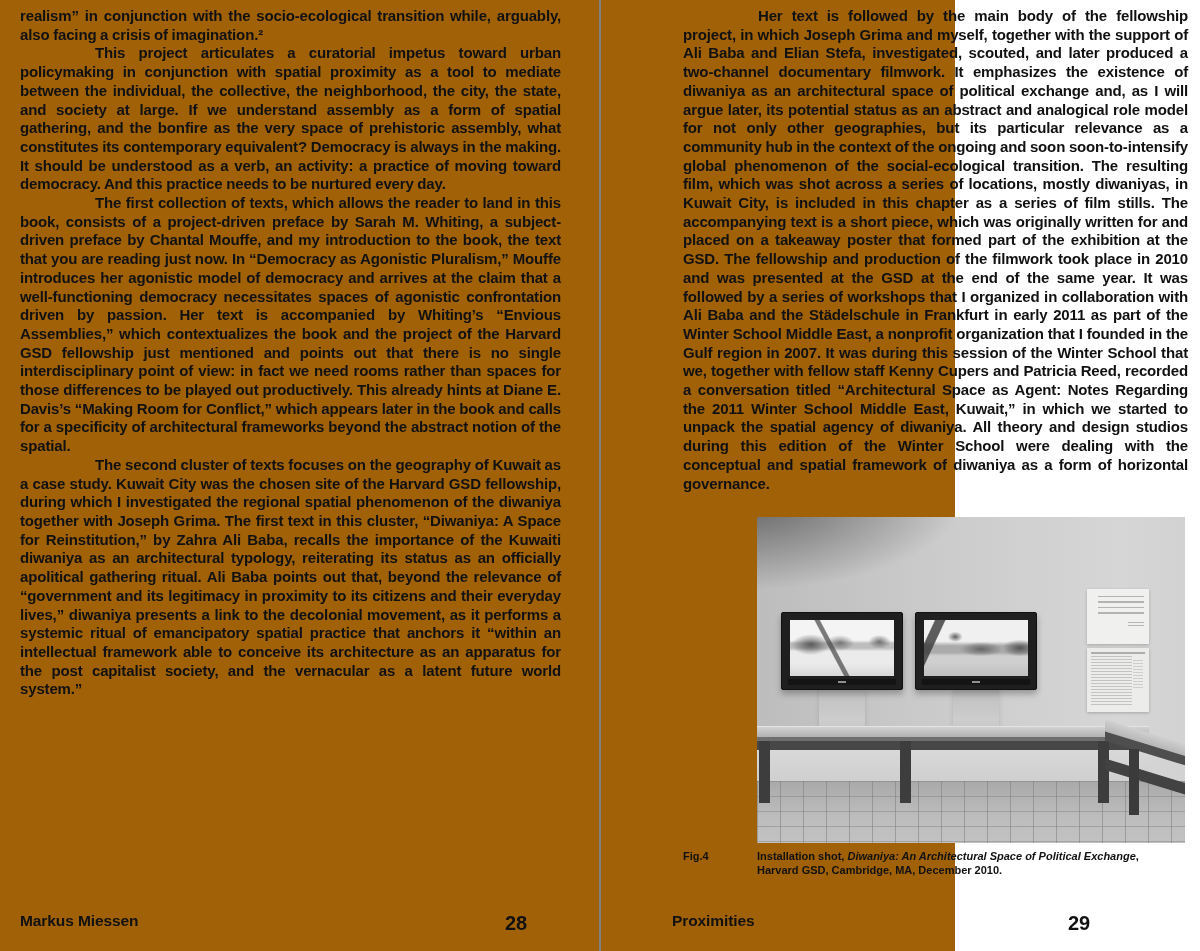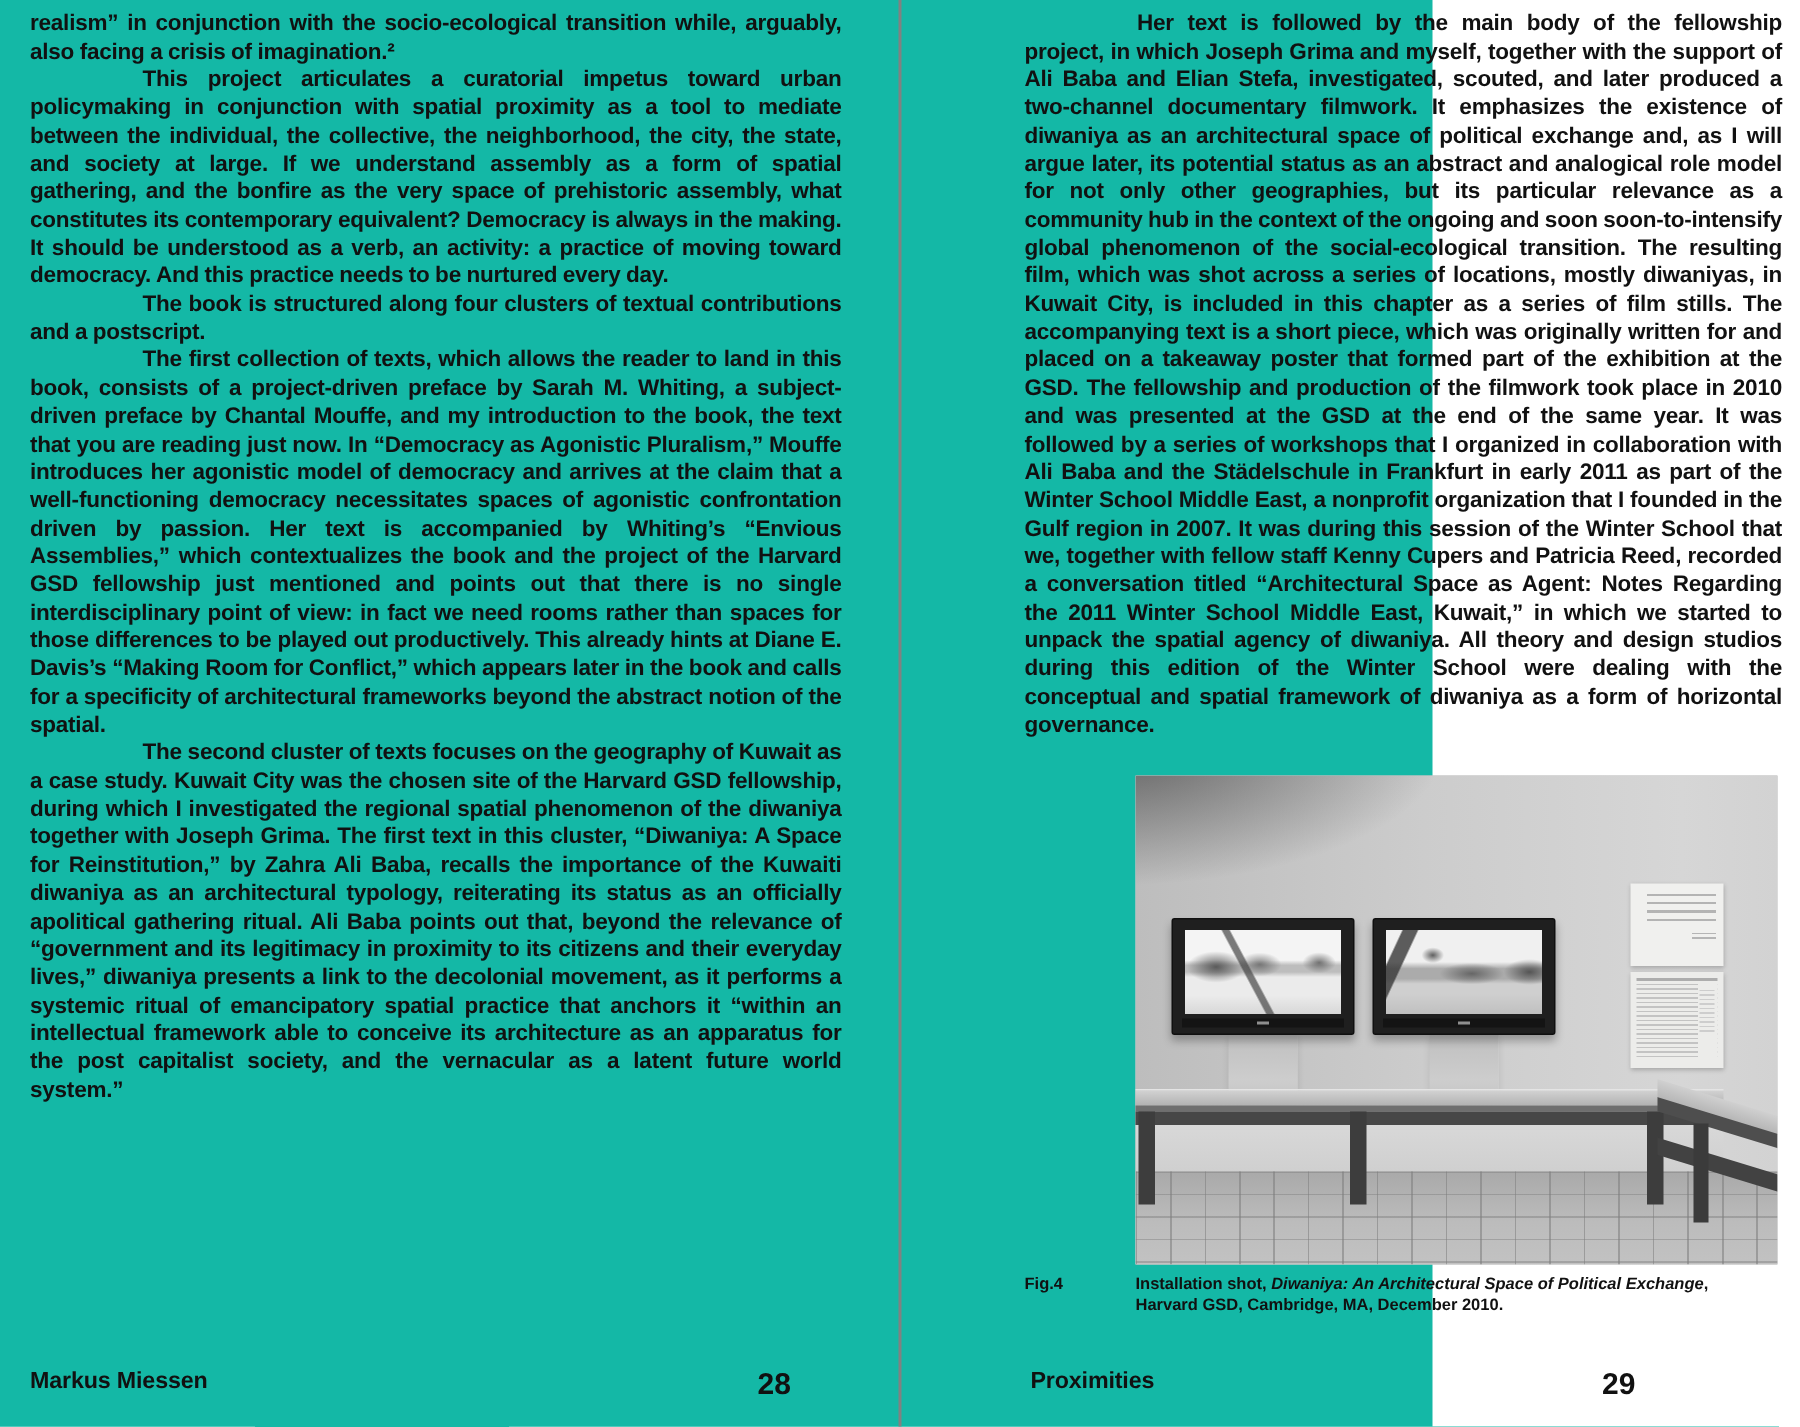--- a/index.html
+++ b/index.html
@@ -5,21 +5,21 @@
   * { box-sizing: border-box; }
   html, body { margin: 0; padding: 0; }
   body {
     width: 1200px; height: 951px;
     background: #ffffff;
     font-family: "Liberation Sans", sans-serif;
     font-weight: bold;
     color: #111111;
     overflow: hidden;
   }
-  .spread { position: relative; width: 955px; height: 951px; background: #14b8a6; }
+  .spread { position: relative; width: 955px; height: 951px; background: #a16207; }
 
   .divider {
     position: absolute; left: 599px; top: 0; width: 2px; height: 951px;
     background: #818181;
   }
 
   .page { position: absolute; top: 0; height: 951px; }
   .page-left  { left: 0; width: 600px; }
   .page-right { left: 600px; width: 600px; }
 
@@ -157,35 +157,34 @@
   .caption-row {
     position: absolute; left: 83px; top: 850px; width: 505px;
     font-size: 11px; line-height: 13.5px; letter-spacing: 0;
   }
   .fig-label { position: absolute; left: 0; top: 0; }
   .caption-text { position: absolute; left: 74px; top: 0; width: 424px; }
   .caption-text i { font-style: italic; }
 
   .footer-name  { position: absolute; top: 912px; font-size: 15.5px; letter-spacing: -0.1px; text-align: center; }
   .page-left  .footer-name { left: 20px; }
-  .page-right .footer-name { left: 87px; }
+  .page-right .footer-name { left: 72px; }
   .folio { position: absolute; top: 912px; font-size: 20px; }
   .page-left  .folio { left: 505px; }
   .page-right .folio { left: 468px; }
 </style>
 </head>
 <body>
 
 <div class="spread">
 
   <div class="page page-left">
     <div class="body-text">
       <p>realism” in conjunction with the socio-ecological transition while, arguably, also facing a crisis of imagination.²</p>
       <p class="indent">This project articulates a curatorial impetus toward urban policymaking in conjunction with spatial proximity as a tool to mediate between the individual, the collective, the neighborhood, the city, the state, and society at large. If we understand assembly as a form of spatial gathering, and the bonfire as the very space of prehistoric assembly, what constitutes its contemporary equivalent? Democracy is always in the making. It should be understood as a verb, an activity: a practice of moving toward democracy. And this practice needs to be nurtured every day.</p>
-      <p class="indent">The book is structured along four clusters of textual contributions and a postscript.</p>
       <p class="indent">The first collection of texts, which allows the reader to land in this book, consists of a project-driven preface by Sarah M. Whiting, a subject-driven preface by Chantal Mouffe, and my introduction to the book, the text that you are reading just now. In “Democracy as Agonistic Pluralism,” Mouffe introduces her agonistic model of democracy and arrives at the claim that a well-functioning democracy necessitates spaces of agonistic confrontation driven by passion. Her text is accompanied by Whiting’s “Envious Assemblies,” which contextualizes the book and the project of the Harvard GSD fellowship just mentioned and points out that there is no single interdisciplinary point of view: in fact we need rooms rather than spaces for those differences to be played out productively. This already hints at Diane E. Davis’s “Making Room for Conflict,” which appears later in the book and calls for a specificity of architectural frameworks beyond the abstract notion of the spatial.</p>
       <p class="indent">The second cluster of texts focuses on the geography of Kuwait as a case study. Kuwait City was the chosen site of the Harvard GSD fellowship, during which I investigated the regional spatial phenomenon of the diwaniya together with Joseph Grima. The first text in this cluster, “Diwaniya: A Space for Reinstitution,” by Zahra Ali Baba, recalls the importance of the Kuwaiti diwaniya as an architectural typology, reiterating its status as an officially apolitical gathering ritual. Ali Baba points out that, beyond the relevance of “government and its legitimacy in proximity to its citizens and their everyday lives,” diwaniya presents a link to the decolonial movement, as it performs a systemic ritual of emancipatory spatial practice that anchors it “within an intellectual framework able to conceive its architecture as an apparatus for the post capitalist society, and the vernacular as a latent future world system.”</p>
     </div>
     <div class="footer-name">Markus Miessen</div>
     <div class="folio">28</div>
   </div>
 
   <div class="divider"></div>
 
   <div class="page page-right">

